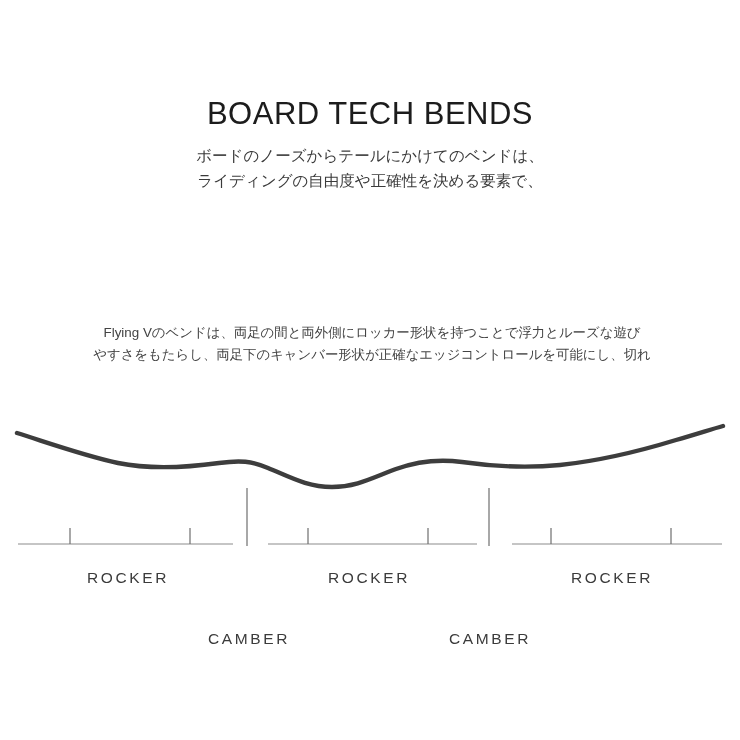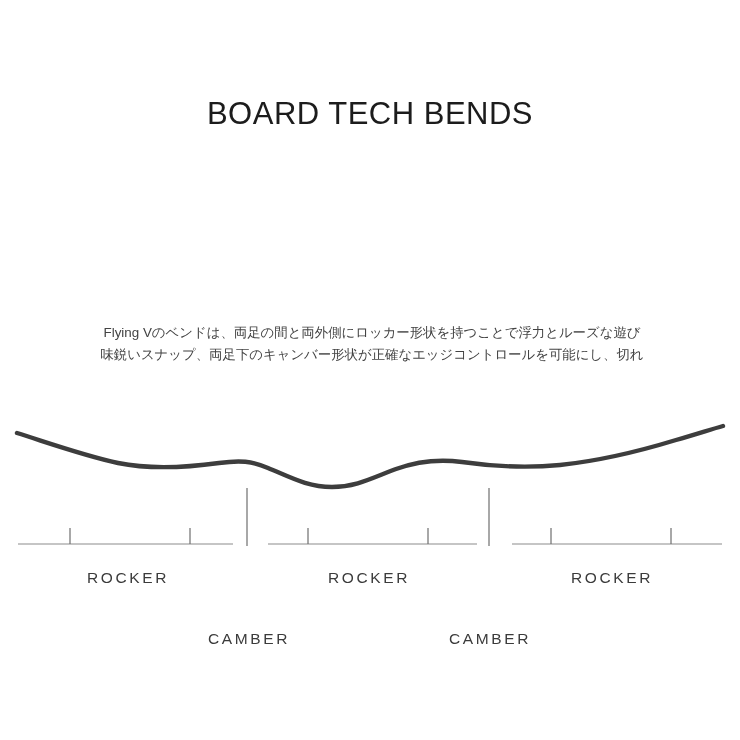--- a/index.html
+++ b/index.html
@@ -107,26 +107,28 @@
   }
 </style>
 </head>
 <body>
 
 <div class="page">
 
   <h1 class="page-title">BOARD TECH BENDS</h1>
 
   <div class="intro">
+    <span class="line">ボードのノーズからテールにかけてのベンドは、</span>
+    <span class="line">ライディングの自由度や正確性を決める要素で、</span>
   </div>
 
 
   <div class="bend-desc">
     <span class="line">Flying Vのベンドは、両足の間と両外側にロッカー形状を持つことで浮力とルーズな遊び</span>
-    <span class="line">味鋭いスナップ、両足下のキャンバー形状が正確なエッジコントロールを可能にし、切れ</span>
+    <span class="line">やすさをもたらし、両足下のキャンバー形状が正確なエッジコントロールを可能にし、切れ</span>
   </div>
 
   <div class="diagram">
     <svg viewBox="0 0 740 290" xmlns="http://www.w3.org/2000/svg">
 
       <path d="M 17,18
                C 46,27 82,40 118,48
                C 152,55 190,52 219,48
                C 240,45 252,46 268,53
                C 292,63 308,72 332,72

